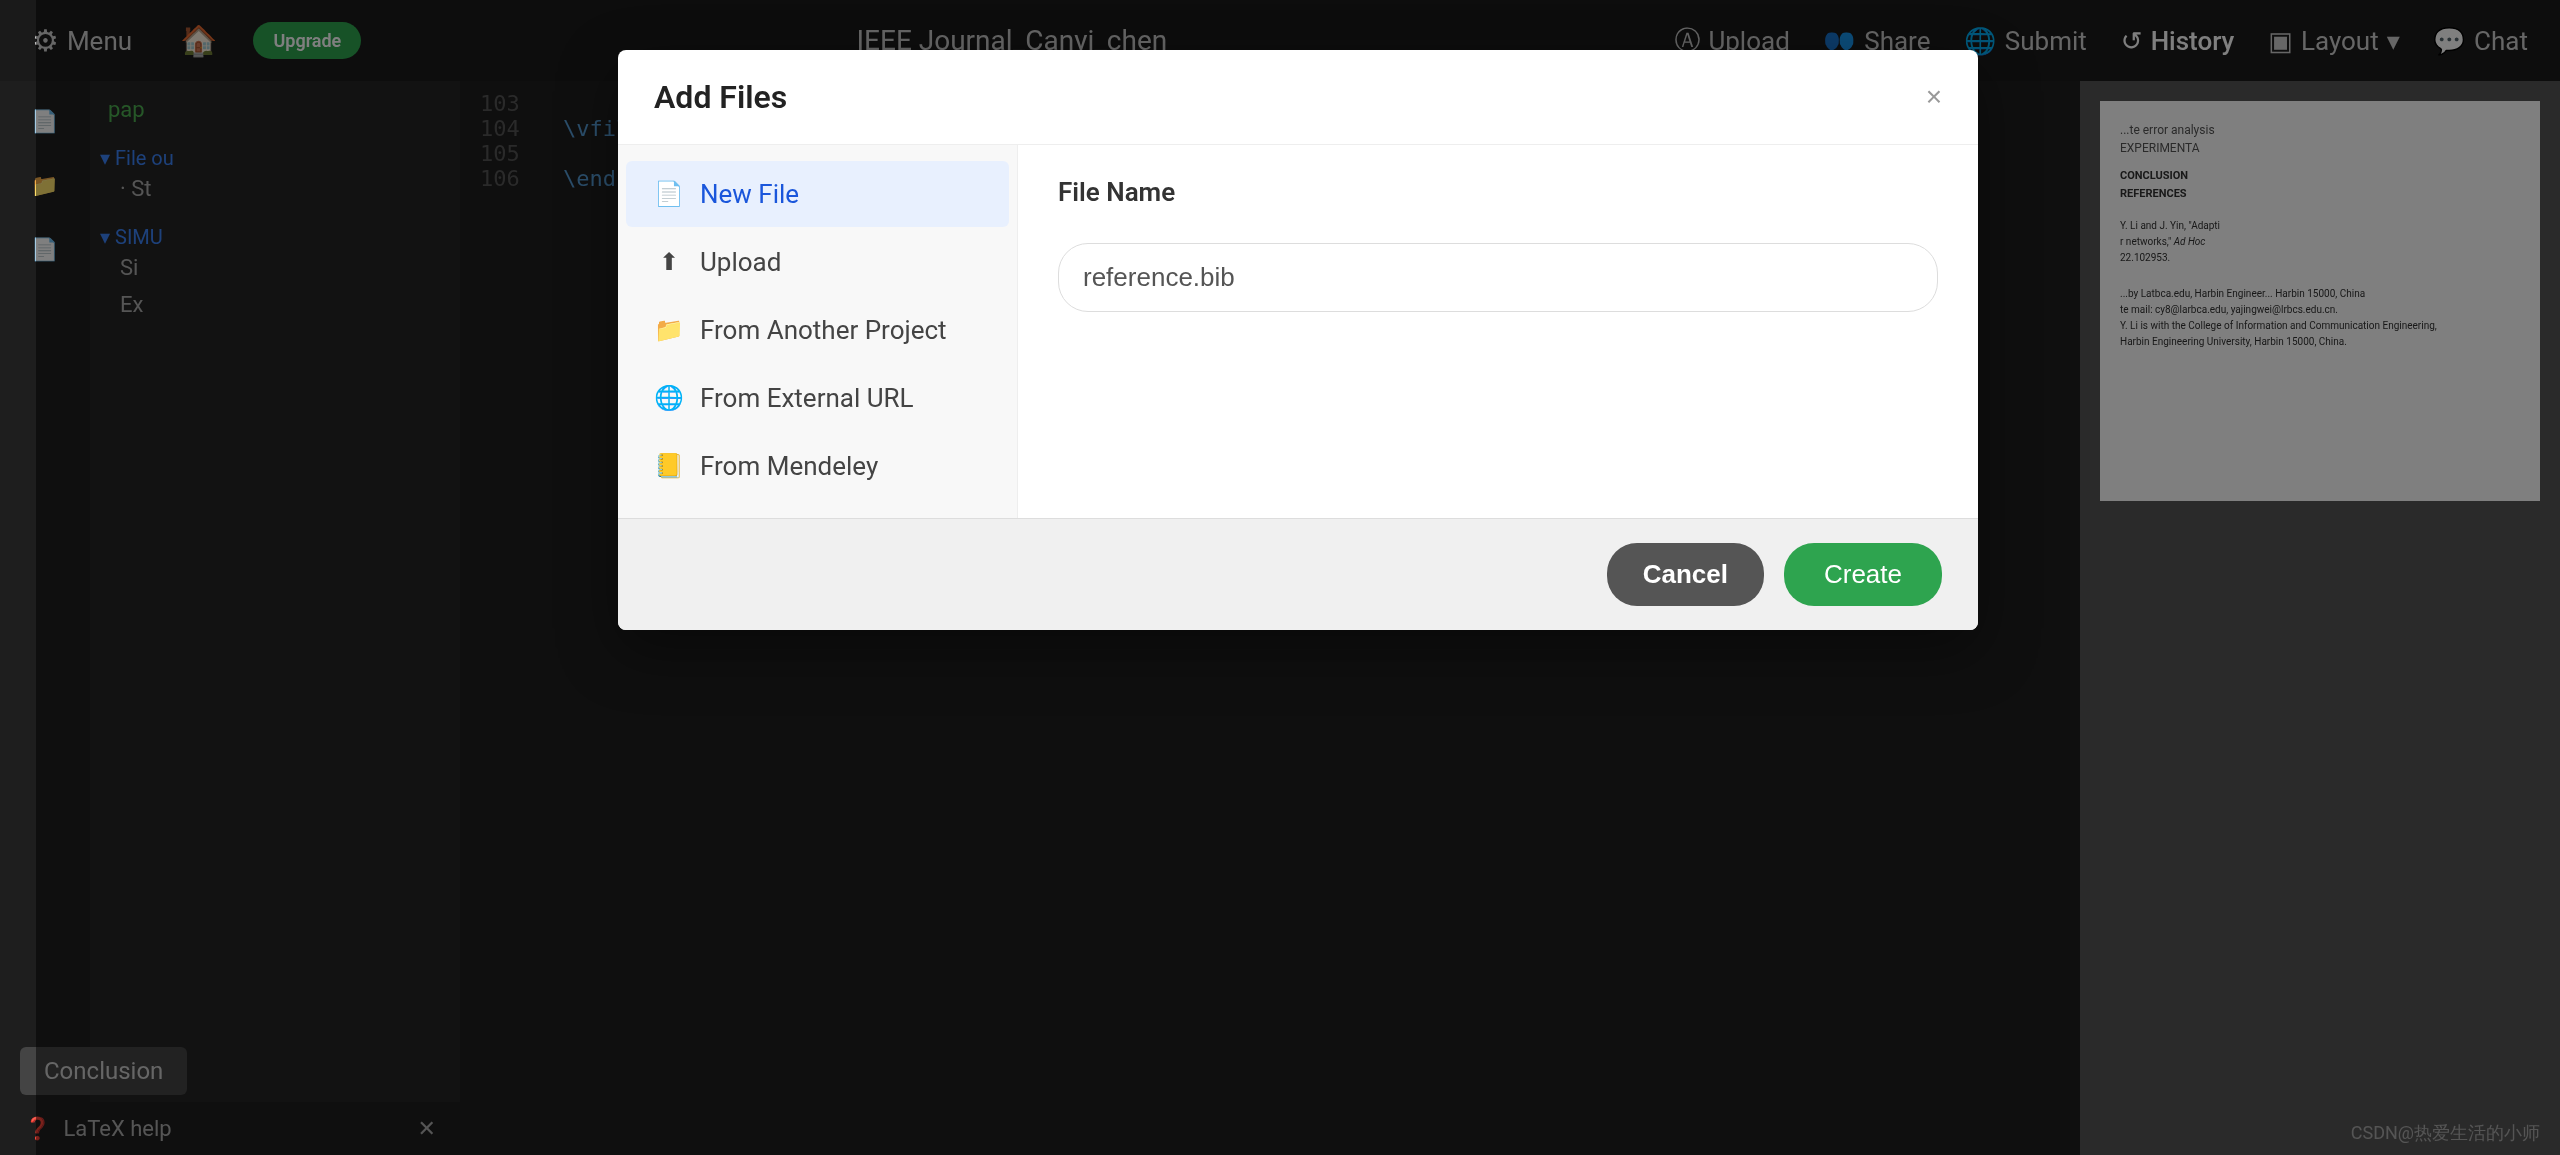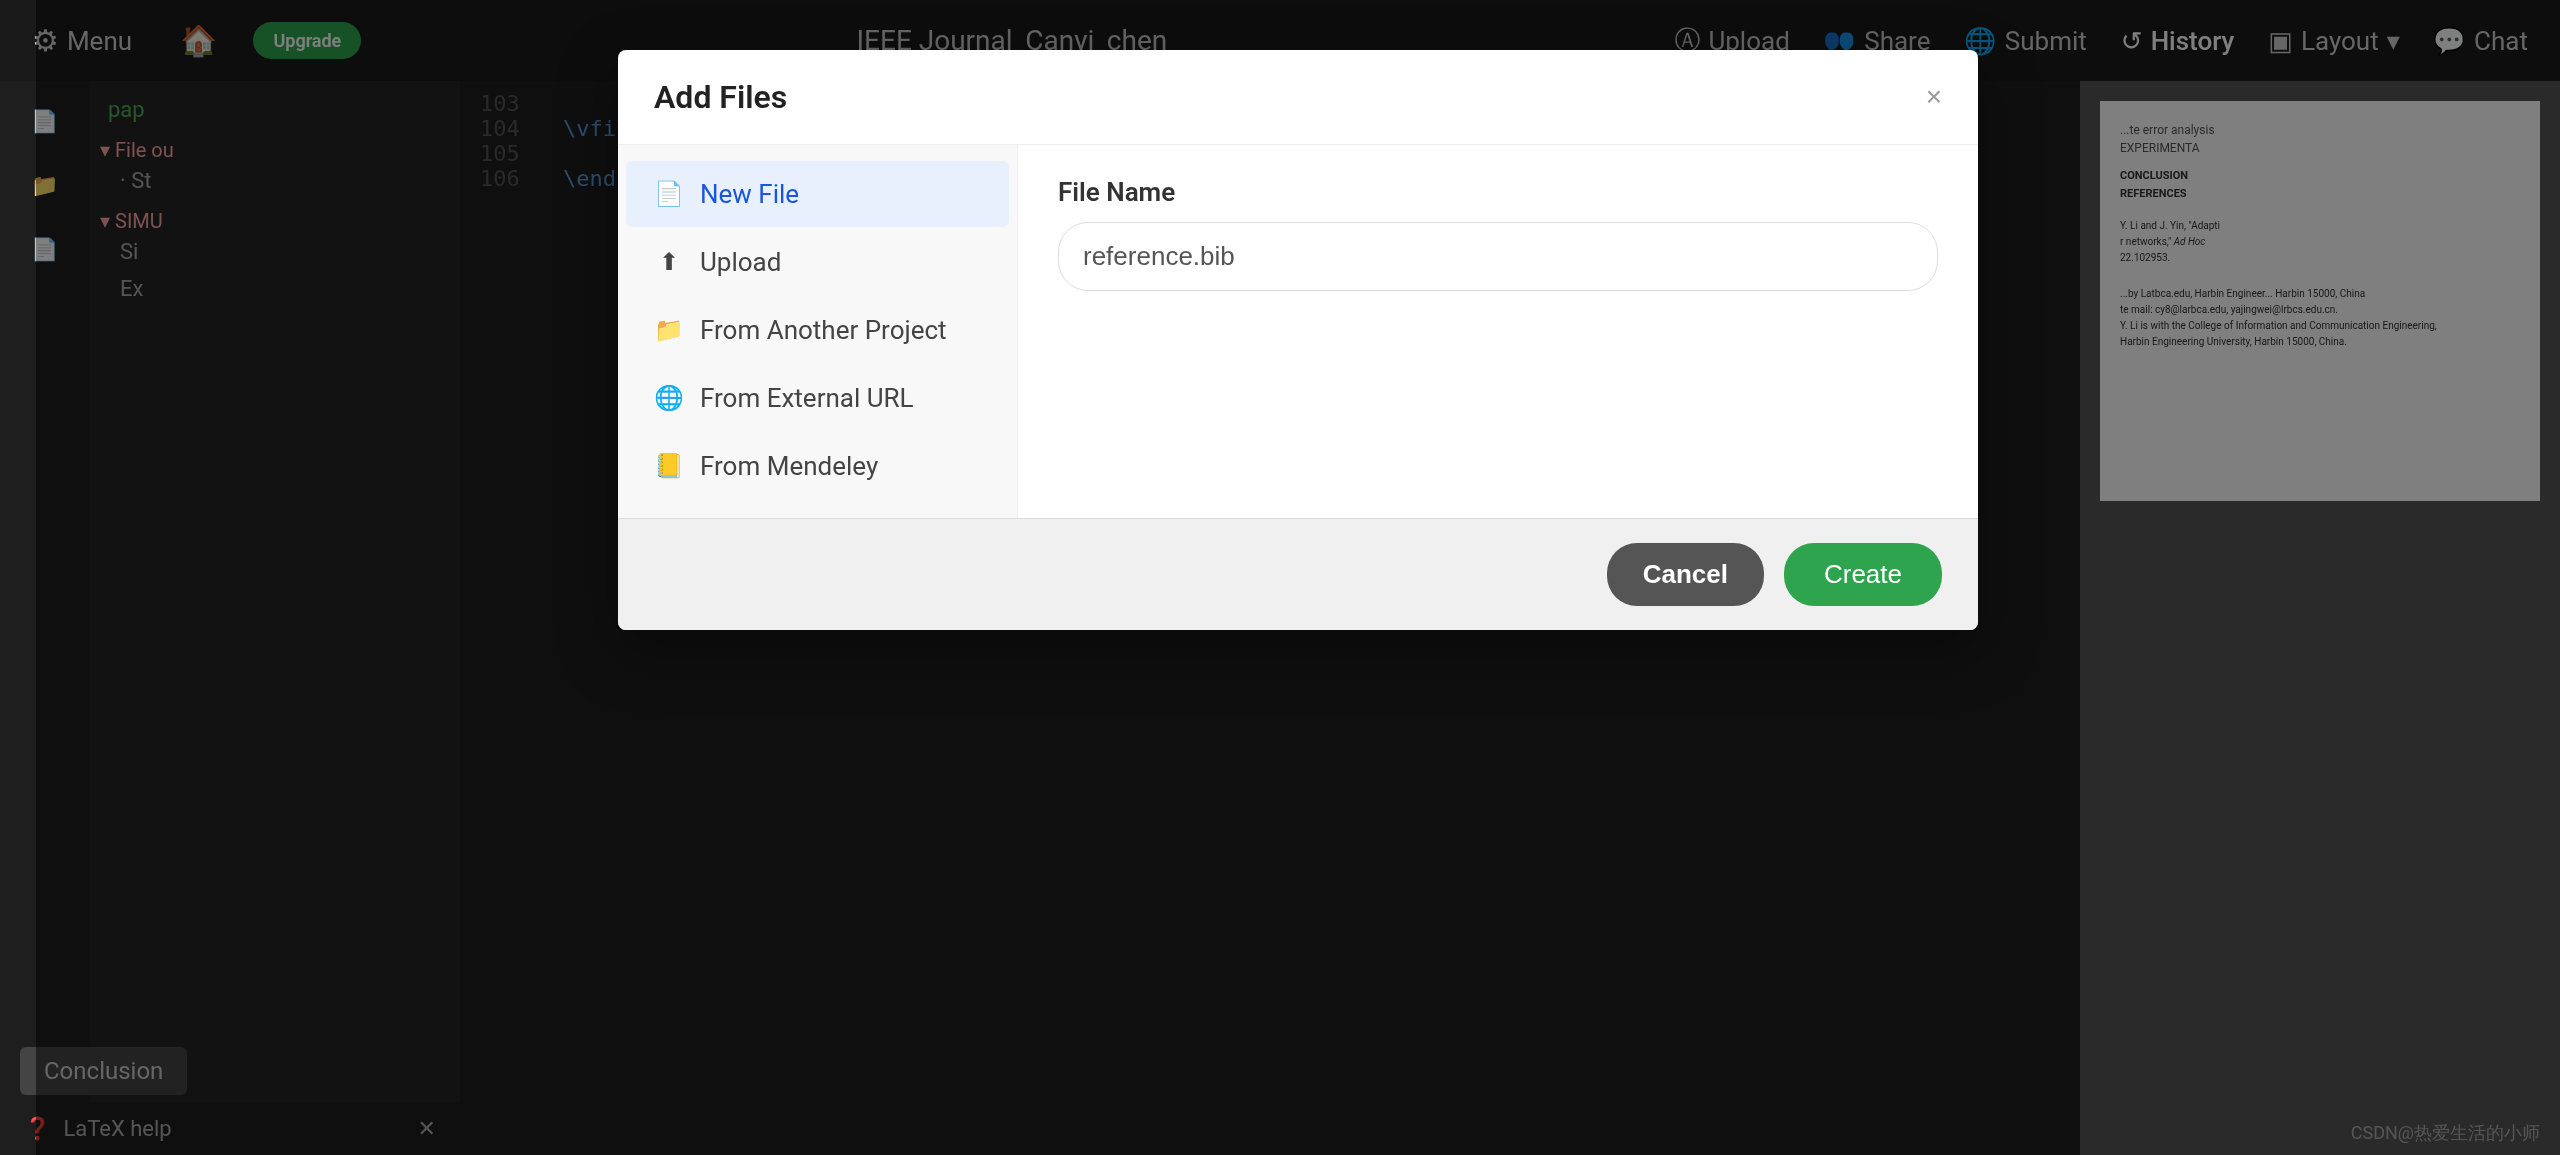--- a/index.html
+++ b/index.html
@@ -98,21 +98,21 @@
     }
     .filetree-bg-item {
       color: #aaa;
       font-size: 22px;
       padding: 6px 8px;
       white-space: nowrap;
       overflow: hidden;
       text-overflow: ellipsis;
     }
     .filetree-active { color: #4caf50; }
-    .filetree-section { color: #fca5a5; font-size: 20px; margin-top: 10px; }
+    .filetree-section { color: #3b82f6; font-size: 20px; margin-top: 18px; }
     .conclusion-btn {
       position: absolute;
       bottom: 60px;
       left: 20px;
       background: #444;
       color: #ccc;
       padding: 8px 20px;
       border-radius: 6px;
       font-size: 22px;
     }
@@ -246,21 +246,21 @@
       width: 30px;
       text-align: center;
     }
 
     
     .modal-content {
       flex: 1;
       padding: 32px 40px;
       display: flex;
       flex-direction: column;
-      gap: 15px;
+      gap: 36px;
     }
     .modal-content-label {
       font-size: 26px;
       font-weight: 600;
       color: #333;
     }
     .modal-input {
       width: 100%;
       padding: 18px 24px;
       font-size: 26px;

